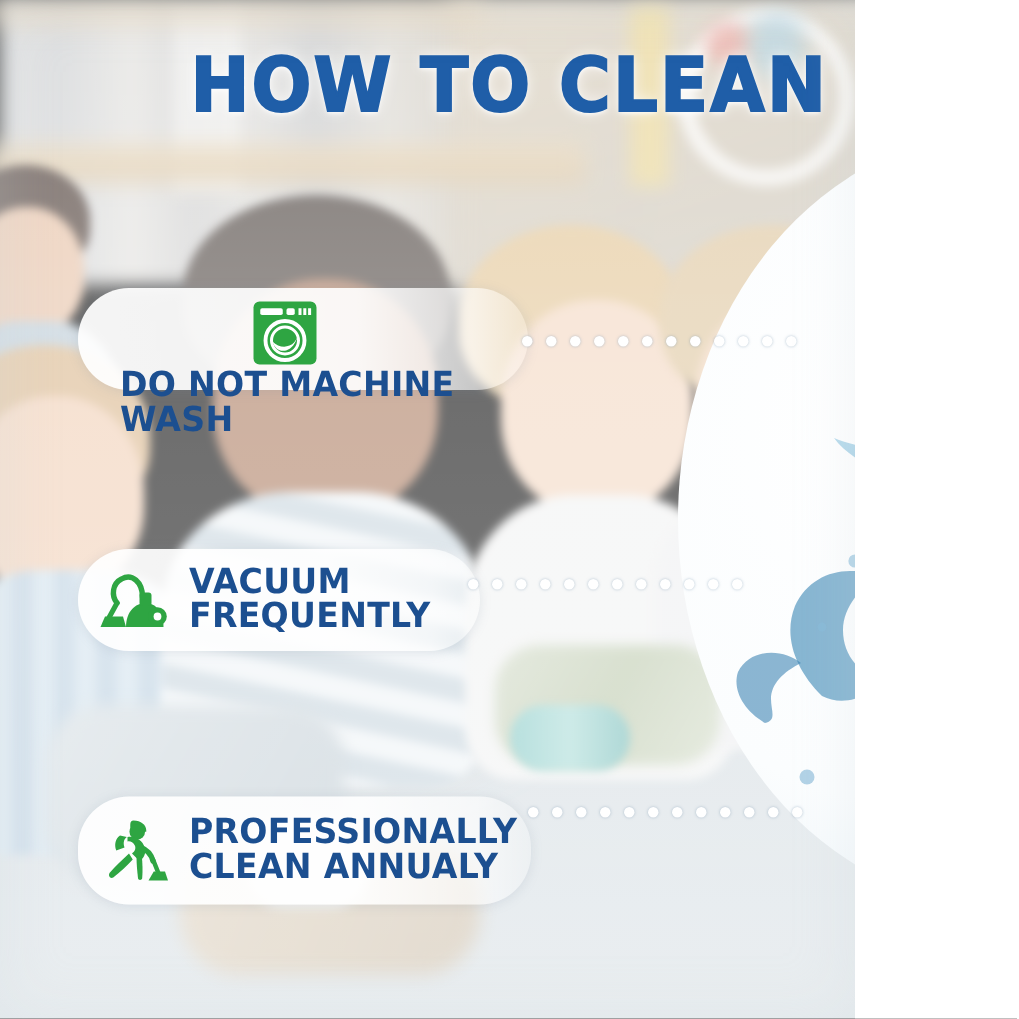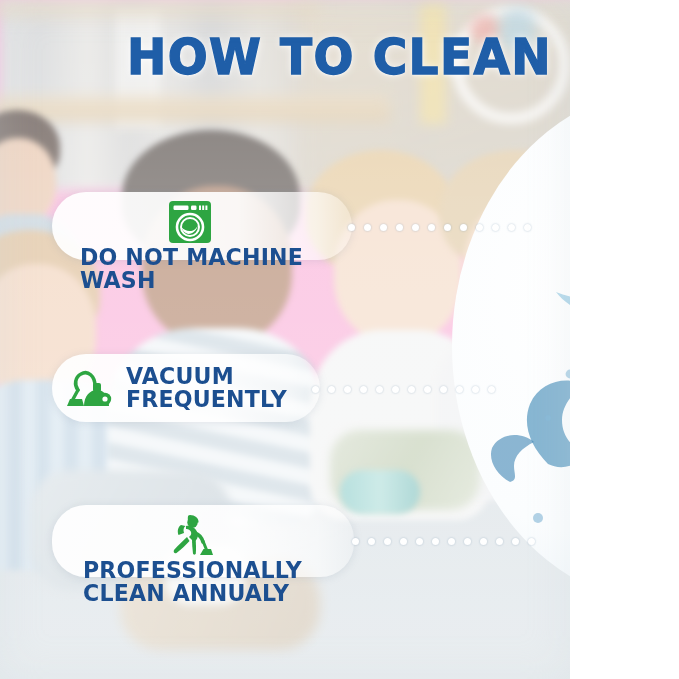--- a/index.html
+++ b/index.html
@@ -9,21 +9,21 @@
   }
   body {
     font-family: "Liberation Sans", sans-serif;
   }
 
   #infographic {
     position: relative;
     width: 570px;
     height: 679px;
     overflow: hidden;
-    background: #f9a8d4;
+    background: #000000;
   }
 
   
   .photo-layer {
     position: absolute;
     inset: 0;
     overflow: hidden;
   }
 
   
@@ -264,22 +264,22 @@
     font-size: 23px;
     line-height: 1.02;
     letter-spacing: .2px;
     color: #1c4f90;
     white-space: pre-line;
     transform: scaleX(.96);
     transform-origin: left center;
   }
 
   #badge-1 { left: 52px; top: 192px;  width: 300px; height: 68px; flex-direction: column; }
-  #badge-2 { left: 52px; top: 354px;  width: 268px; height: 68px; }
-  #badge-3 { left: 52px; top: 505px;  width: 302px; height: 72px; flex-direction: column; }
+  #badge-2 { left: 52px; top: 366px;  width: 268px; height: 68px; }
+  #badge-3 { left: 52px; top: 531px;  width: 302px; height: 72px; }
 
   
   .dots {
     position: absolute;
     height: 8px;
     display: flex;
     align-items: center;
     gap: 9px;
   }
   .dots i {

